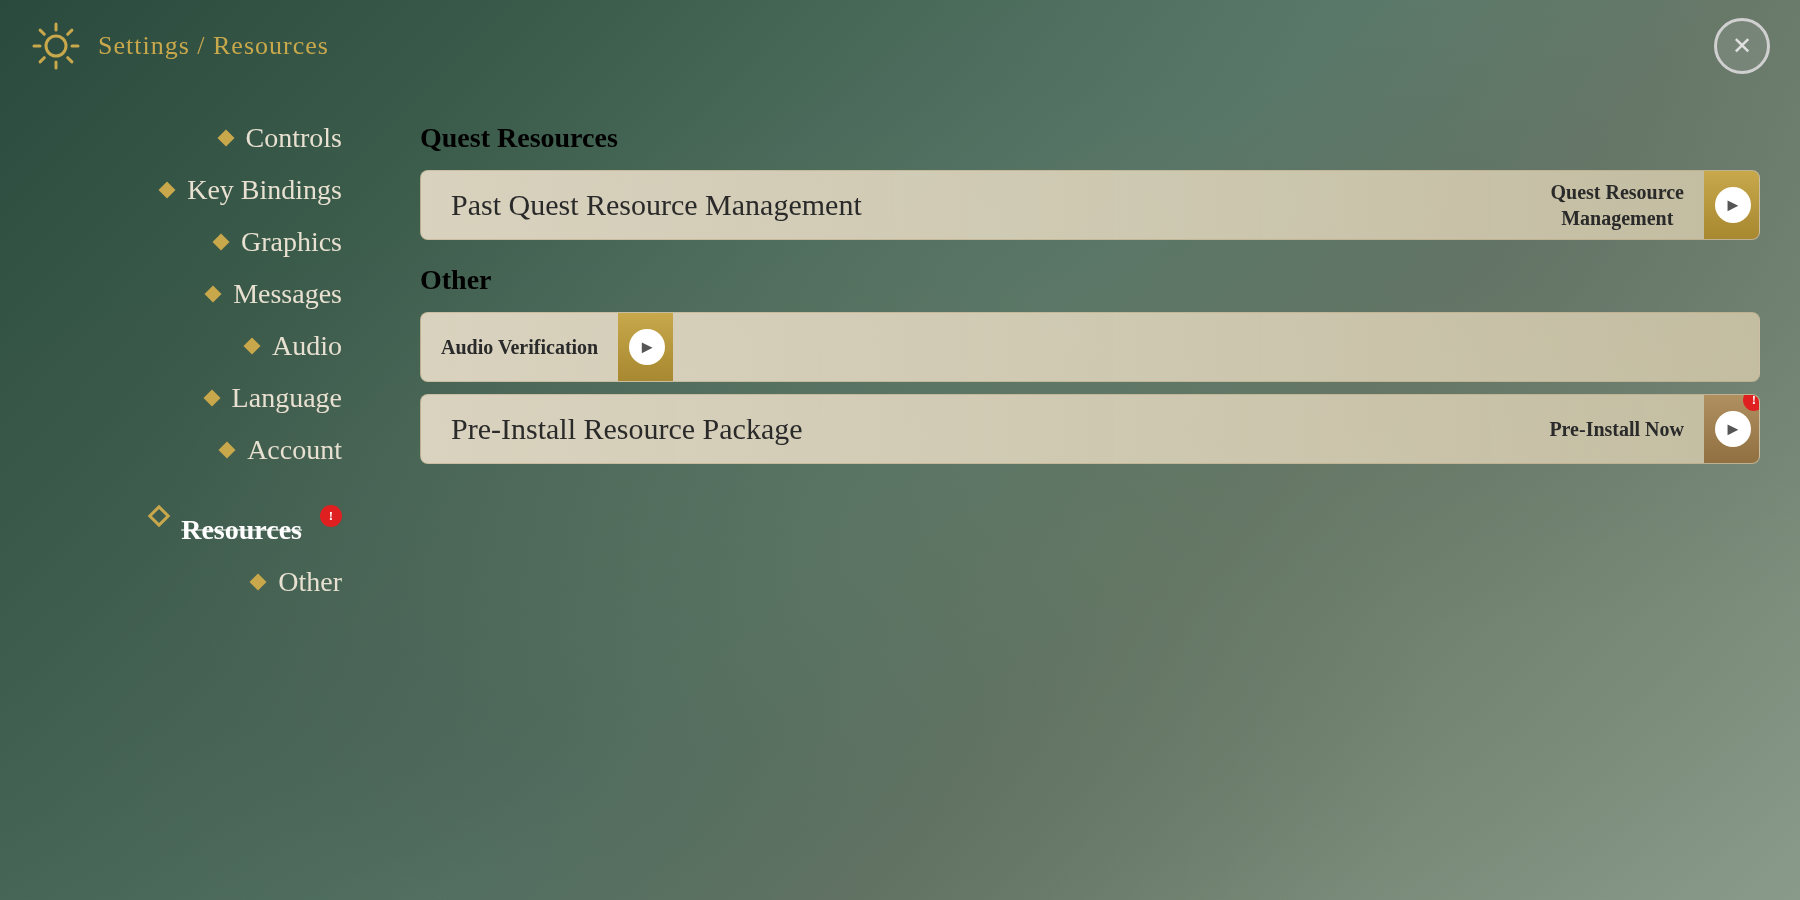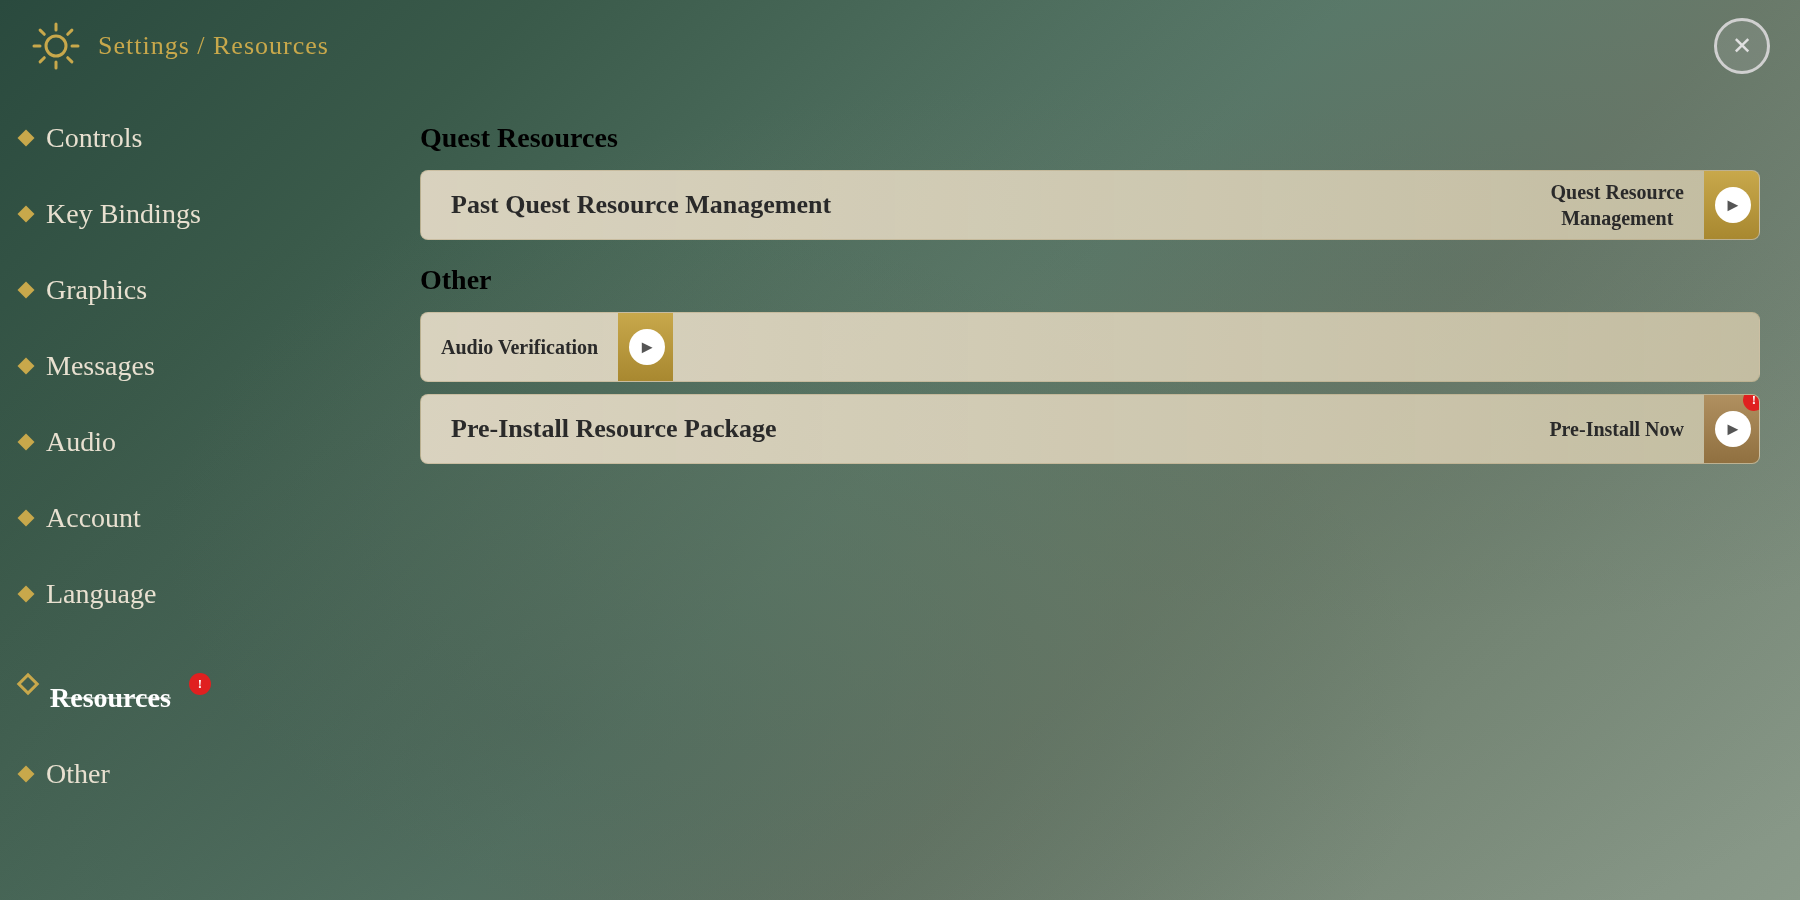--- a/index.html
+++ b/index.html
@@ -83,24 +83,25 @@
     
     .main {
       display: flex;
       flex: 1;
       overflow: hidden;
     }
 
     
     .sidebar {
       width: 380px;
-      padding: 20px 12px;
+      padding: 20px 30px;
       display: flex;
       flex-direction: column;
-      gap: 24px;
+      gap: 0;
+      align-items: flex-end;
     }
 
     .sidebar-item {
       display: flex;
       align-items: center;
       gap: 14px;
       padding: 10px 8px;
       cursor: pointer;
       position: relative;
     }
@@ -170,23 +171,23 @@
       margin-bottom: 12px;
       min-height: 68px;
       cursor: pointer;
       overflow: hidden;
       border: 1px solid rgba(180,160,120,0.4);
     }
 
     .row-left-label {
       flex: 1;
       padding: 0 30px;
-      font-size: 26px;
+      font-size: 30px;
       color: #2a2a2a;
-      font-weight: bold;
+      font-weight: normal;
     }
 
     .row-right {
       display: flex;
       align-items: center;
       gap: 0;
       padding-right: 0;
     }
 
     .row-right-label {
@@ -300,25 +301,25 @@
         <div class="sidebar-item">
           <div class="bullet"></div>
           <span class="sidebar-item-label">Messages</span>
         </div>
         <div class="sidebar-item">
           <div class="bullet"></div>
           <span class="sidebar-item-label">Audio</span>
         </div>
         <div class="sidebar-item">
           <div class="bullet"></div>
+          <span class="sidebar-item-label">Language</span>
+        </div>
+        <div class="sidebar-item">
+          <div class="bullet"></div>
           <span class="sidebar-item-label">Account</span>
-        </div>
-        <div class="sidebar-item">
-          <div class="bullet"></div>
-          <span class="sidebar-item-label">Language</span>
         </div>
         <div class="sidebar-item active">
           <div class="bullet"></div>
           <span class="sidebar-item-label">Resources</span>
           <div class="badge">!</div>
         </div>
         <div class="sidebar-item">
           <div class="bullet"></div>
           <span class="sidebar-item-label">Other</span>
         </div>

